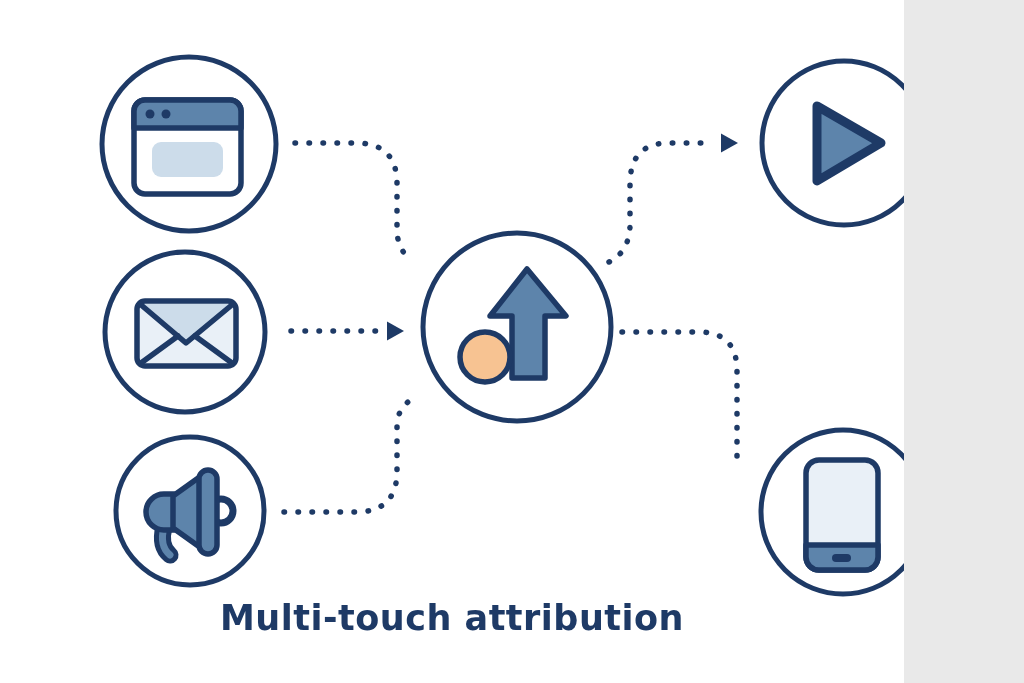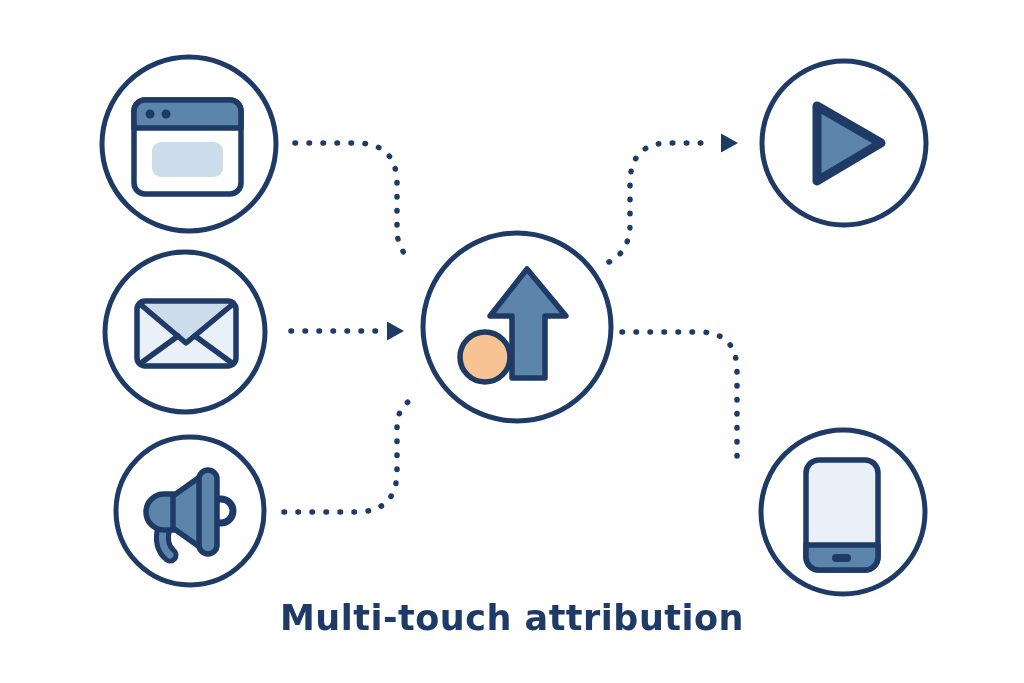--- a/index.html
+++ b/index.html
@@ -7,21 +7,21 @@
     --blue:#5d84ab;
     --light-blue:#ccdcea;
     --pale-blue:#e9f0f7;
     --orange:#f7c392;
     --bg:#ffffff;
   }
   html,body{margin:0;padding:0;}
   body{background:#e9e9e9;font-family:"DejaVu Sans","Liberation Sans",sans-serif;}
   .canvas{
     position:relative;
-    width:1024px;height:683px;
+    width:904px;height:683px;
     background:var(--bg);
     overflow:hidden;
   }
   .diagram-svg{position:absolute;left:0;top:0;}
   .title{
     position:absolute;left:0;right:0;top:598px;
     text-align:center;
     font-size:35px;font-weight:700;
     letter-spacing:0.5px;
     color:var(--navy);

